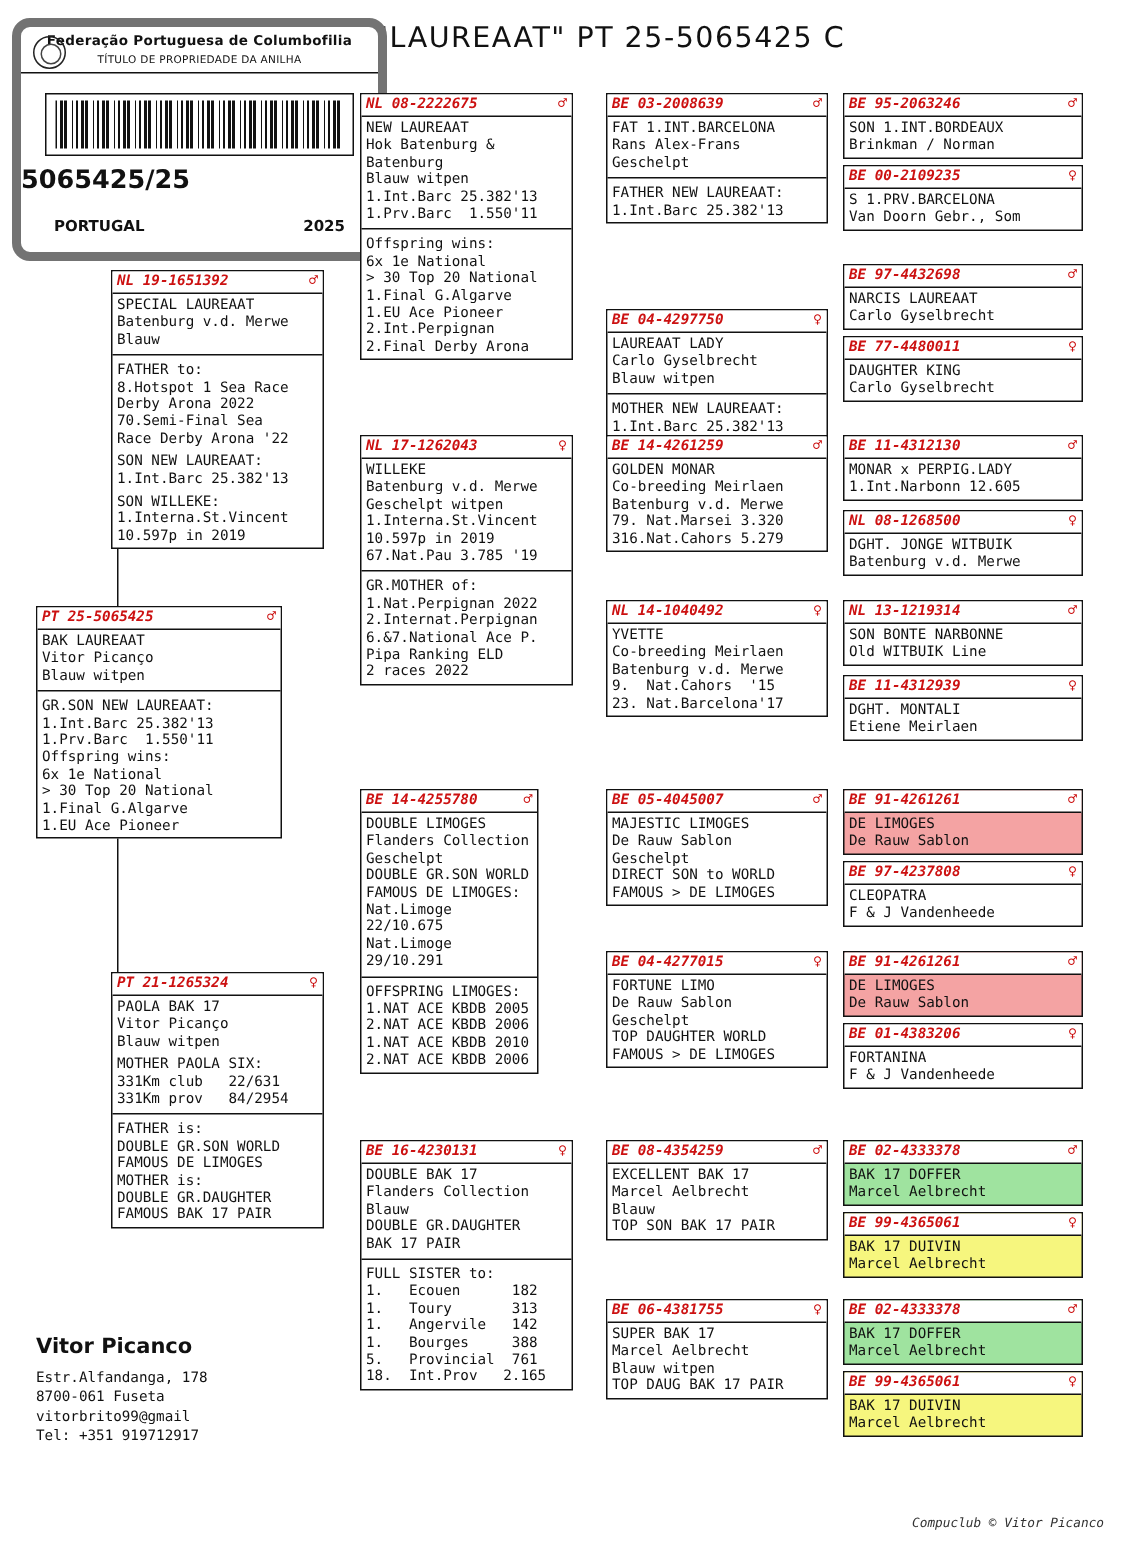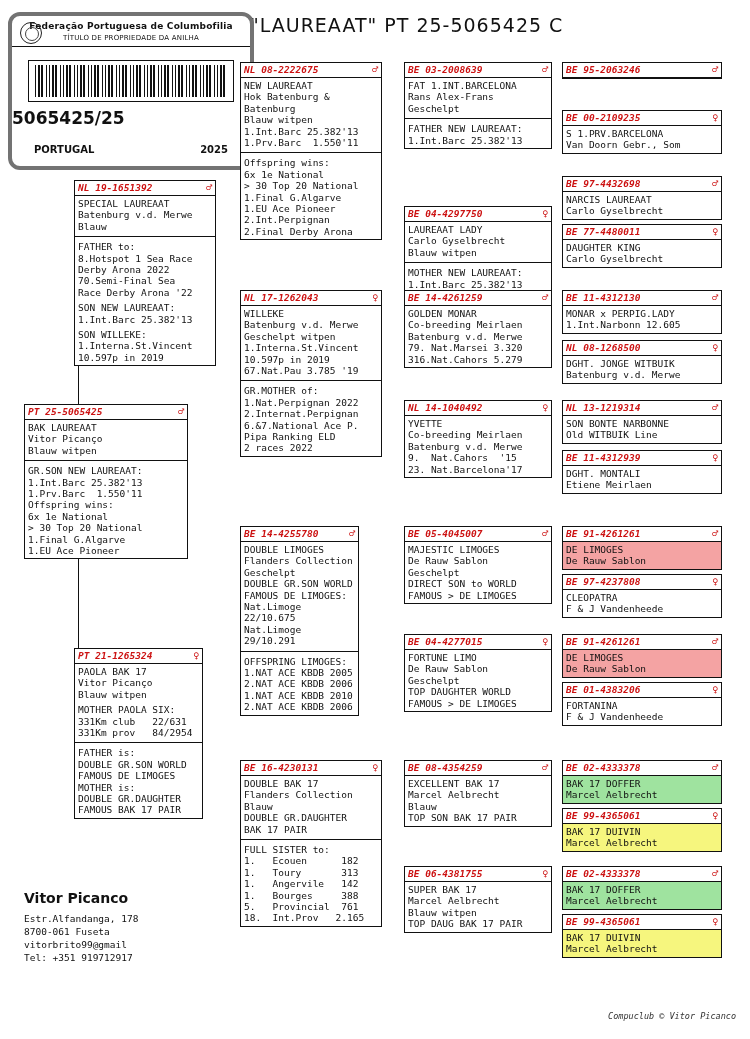--- a/index.html
+++ b/index.html
@@ -10,21 +10,21 @@
   }
   
   #header-title{
     position:absolute;left:250px;top:14px;width:480px;
     font-family:"DejaVu Sans", sans-serif;
     font-size:19px;letter-spacing:1px;color:#111;white-space:nowrap;
   }
   
   #ring-card{
     position:absolute;left:8px;top:12px;width:238px;height:150px;
-    border:4px solid #737373;border-radius:12px;background:#fff;
+    border:6px solid #737373;border-radius:12px;background:#fff;
   }
   #ring-card .fed{
     text-align:center;font-family:"DejaVu Sans", sans-serif;
     font-size:9px;font-weight:bold;padding-top:5px;letter-spacing:.2px;
   }
   #ring-card .sub{
     text-align:center;font-family:"DejaVu Sans", sans-serif;
     font-size:7px;padding-top:3px;letter-spacing:.2px;
   }
   #ring-card .logo{
@@ -143,21 +143,21 @@
 Derby Arona 2022
 70.Semi-Final Sea
 Race Derby Arona '22</div>
   <div class="body">SON NEW LAUREAAT:
 1.Int.Barc 25.382'13</div>
   <div class="body">SON WILLEKE:
 1.Interna.St.Vincent
 10.597p in 2019</div>
 </div>
 
-<div class="box red" style="left:74px;top:648px;width:129px;">
+<div class="box red" style="left:74px;top:648px;width:142px;">
   <div class="hdr">
     <span class="ring">PT  21-1265324</span>
     <span class="sex">♀</span>
   </div>
   <div class="body">PAOLA BAK 17
 Vitor Picanço
 Blauw witpen</div>
   <div class="body">MOTHER PAOLA SIX:
 331Km club   22/631
 331Km prov   84/2954</div>
@@ -344,20 +344,22 @@
 Marcel Aelbrecht
 Blauw witpen
 TOP DAUG BAK 17 PAIR</div>
 </div>
 
 <div class="box red" style="left:562px;top:62px;width:160px;">
   <div class="hdr">
     <span class="ring">BE  95-2063246</span>
     <span class="sex">♂</span>
   </div>
+  <div class="body">SON 1.INT.BORDEAUX
+Brinkman / Norman</div>
 </div>
 <div class="box red" style="left:562px;top:110px;width:160px;">
   <div class="hdr">
     <span class="ring">BE  00-2109235</span>
     <span class="sex">♀</span>
   </div>
   <div class="body">S 1.PRV.BARCELONA
 Van Doorn Gebr., Som</div>
 </div>
 <div class="box red" style="left:562px;top:176px;width:160px;">

